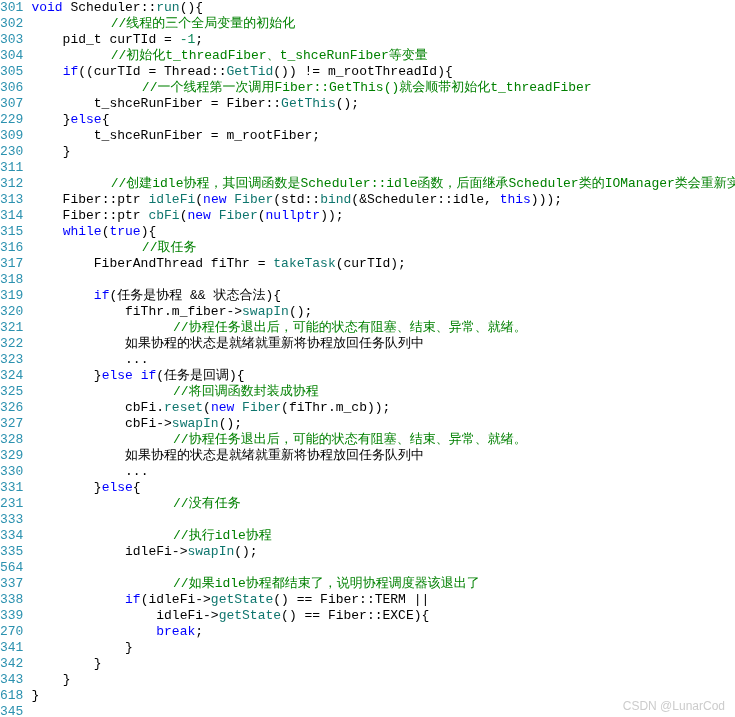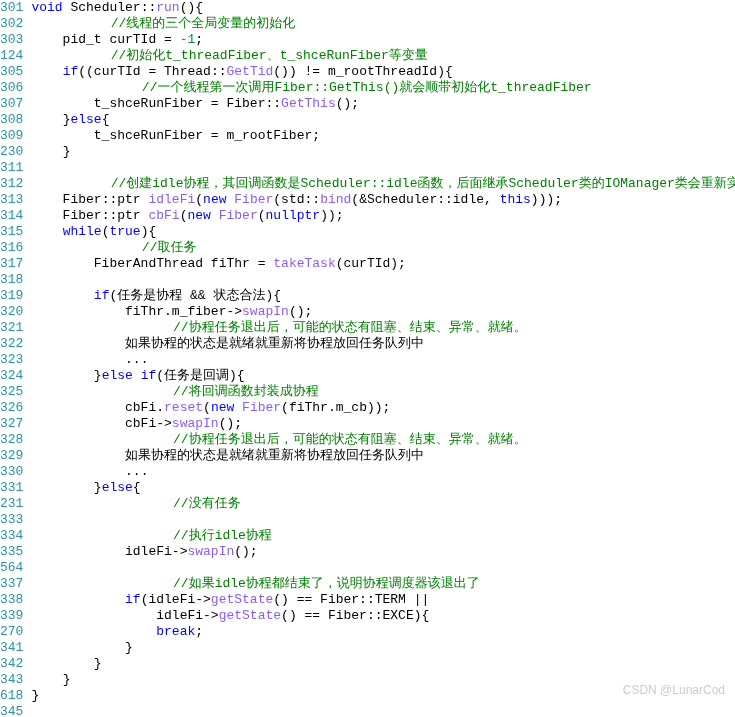--- a/index.html
+++ b/index.html
@@ -35,43 +35,43 @@
     line-height: 16px;
   }
   .line {
     height: 16px;
   }
   .kw { color: #0000ff; text-align: right; }
   .cmt { color: #008000; margin-left: 48px; }
   .num { color: #098658; }
   .op { color: #000; }
   .id { color: #000; }
-  .fn { color: #8b5cf6; }
+  .fn { color: #0f766e; }
   .watermark {
     position: absolute;
-    bottom: 20px;
+    bottom: 4px;
     right: 10px;
     font-family: Arial, sans-serif;
     font-size: 12px;
     color: #ccc;
   }
 </style>
 </head>
 <body>
 
 <div class="code-area">
   <div class="gutter" id="gutter">
       <div>301</div>
       <div>302</div>
       <div>303</div>
-      <div>124</div>
+      <div>304</div>
       <div>305</div>
       <div>306</div>
       <div>307</div>
-      <div>308</div>
+      <div>229</div>
       <div>309</div>
       <div>230</div>
       <div>311</div>
       <div>312</div>
       <div>313</div>
       <div>314</div>
       <div>315</div>
       <div>316</div>
       <div>317</div>
       <div>318</div>

